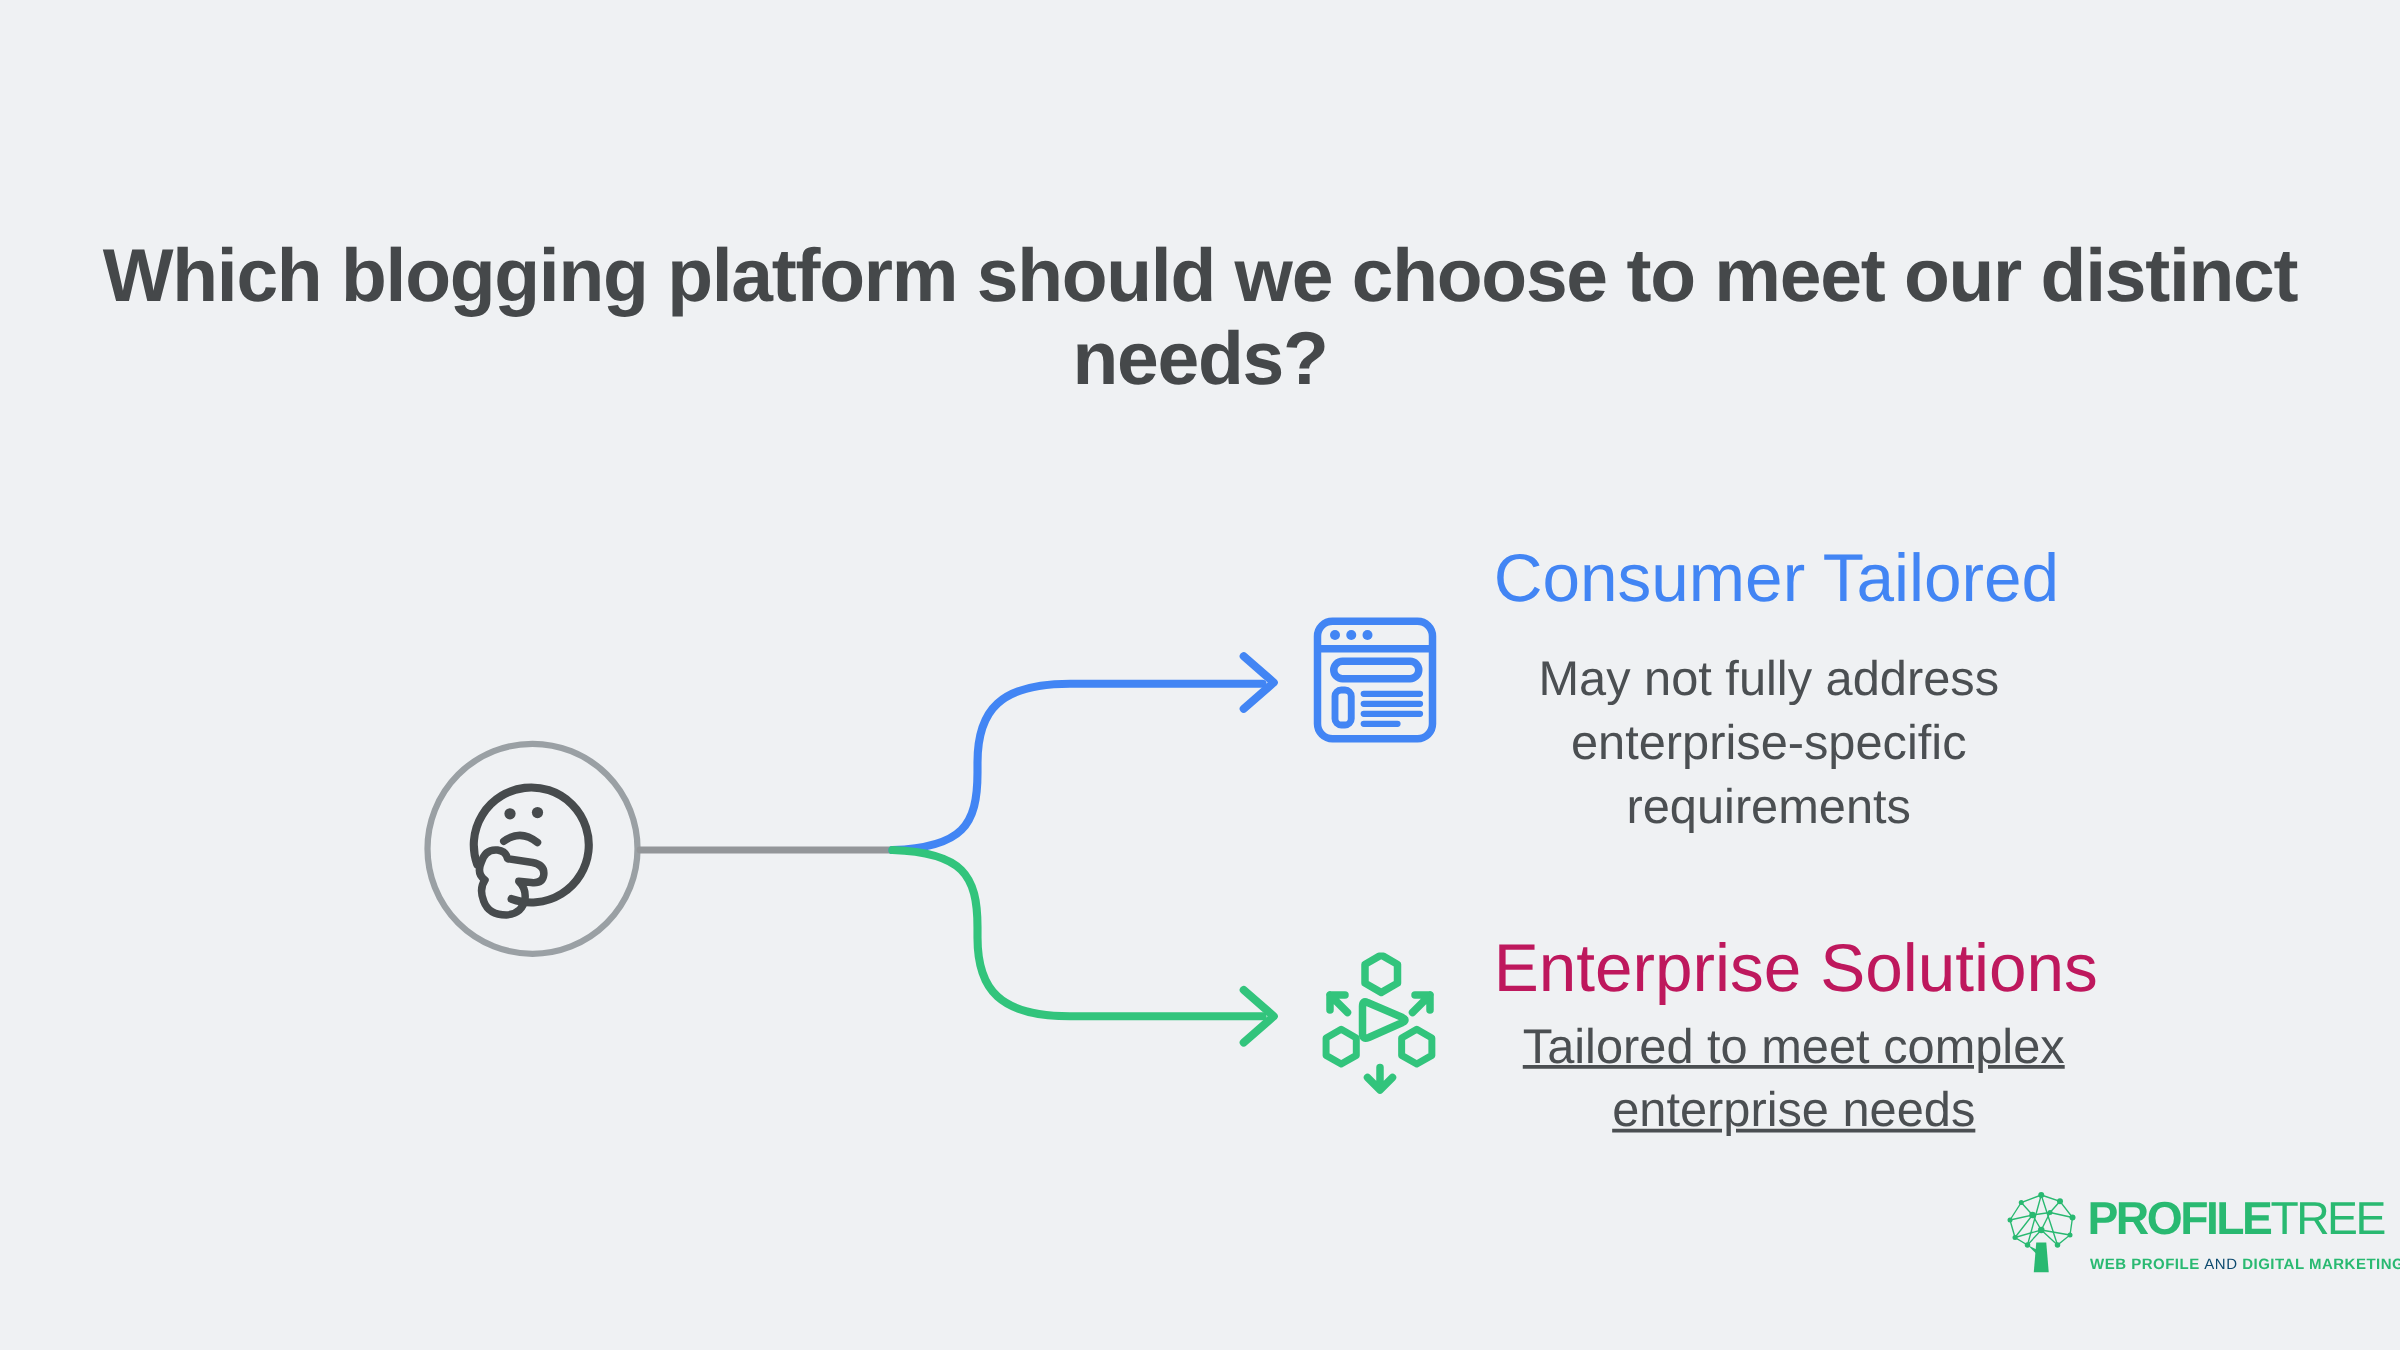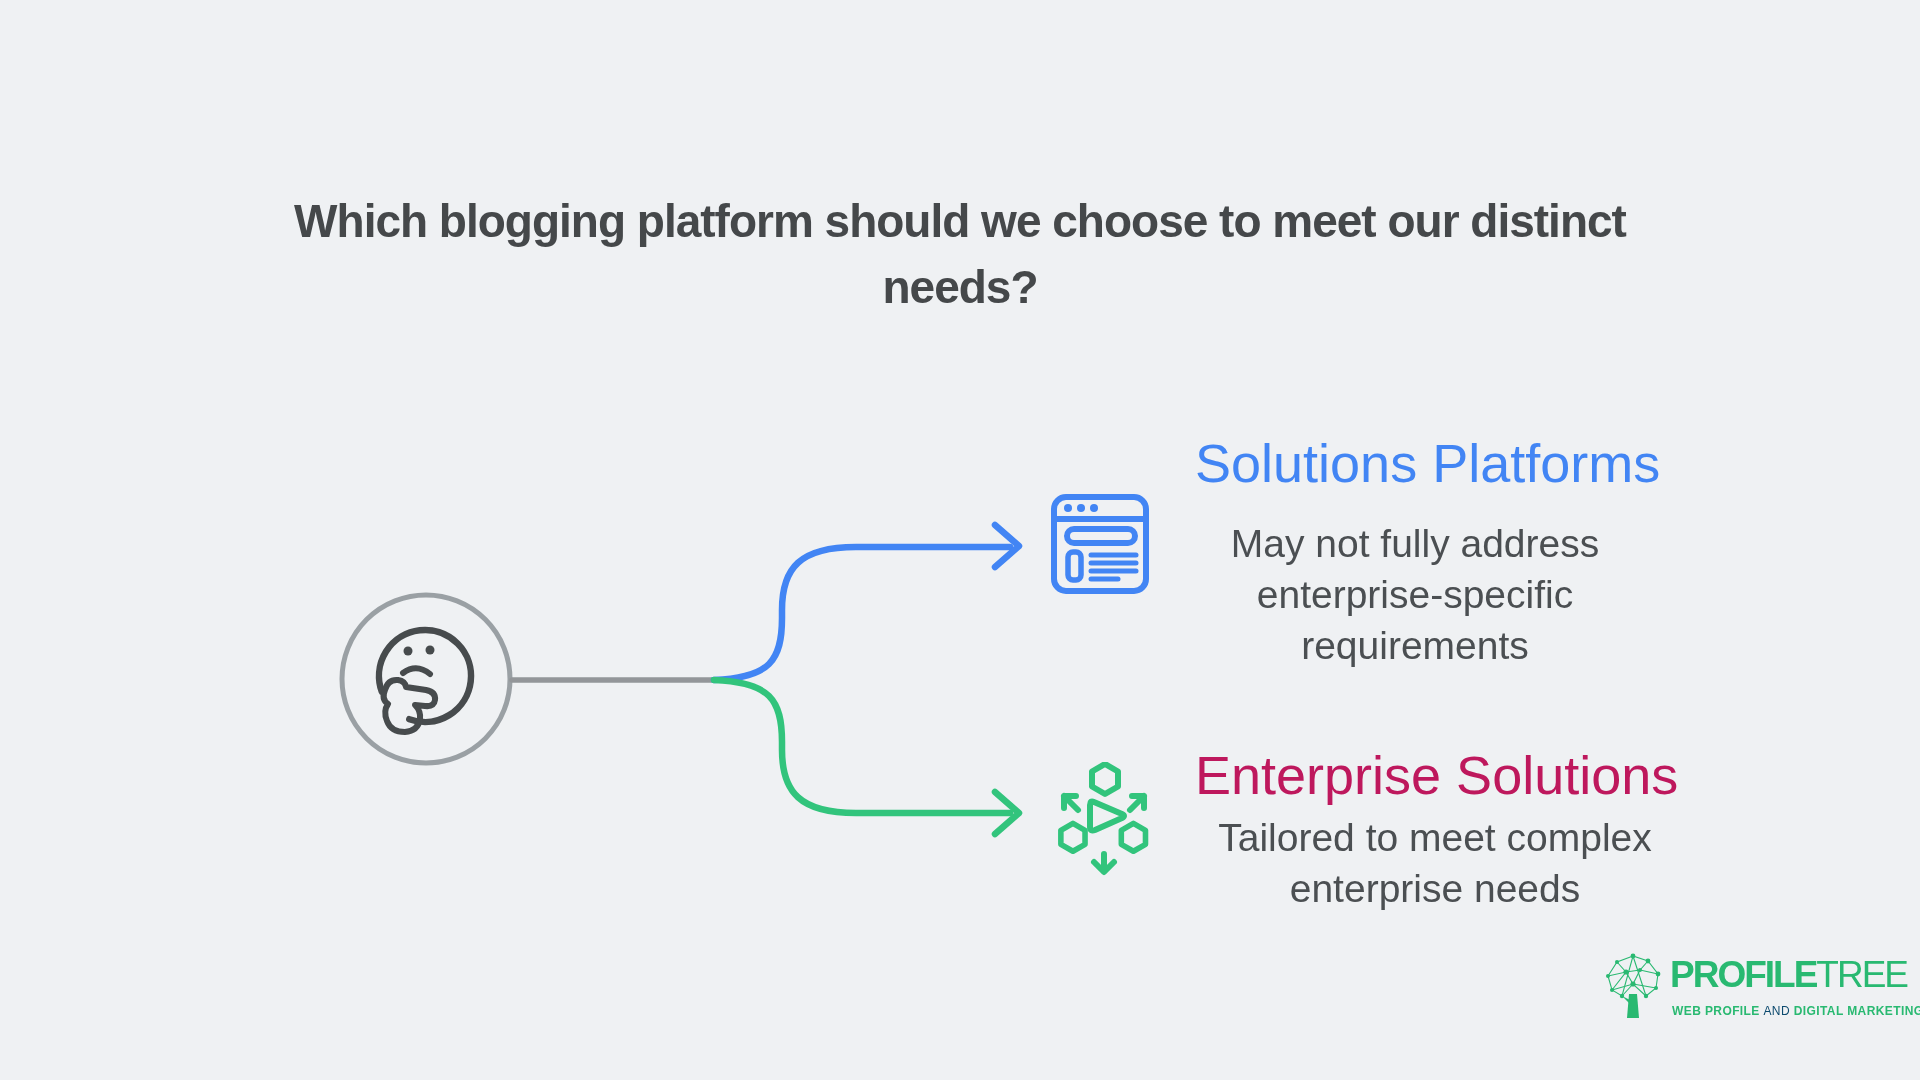--- a/index.html
+++ b/index.html
@@ -14,21 +14,21 @@
     background:#eff1f3;
     overflow:hidden;
   }
   .title{
     position:absolute;
     top:188px;
     left:0;
     width:1920px;
     text-align:center;
     color:#45484a;
-    font-size:46px;
+    font-size:60px;
     font-weight:700;
     letter-spacing:-1px;
     line-height:66px;
   }
   .node-svg{position:absolute;left:338px;top:591px;}
   .connectors{position:absolute;left:0;top:0;pointer-events:none;}
   .branch-icon{position:absolute;}
   .icon-consumer{left:1050px;top:492px;}
   .icon-enterprise{left:1056px;top:762px;}
   .branch-heading{
@@ -44,21 +44,21 @@
   .branch-desc{
     position:absolute;
     left:1195px;
     font-size:39px;
     line-height:51px;
     color:#4b4f52;
     font-weight:400;
     text-align:center;
   }
   .desc-consumer{top:518px;max-width:440px;}
-  .desc-enterprise{top:812px;max-width:480px;}
+  .desc-enterprise{top:812px;max-width:480px;text-decoration:underline;}
   .logo{position:absolute;left:1604px;top:952px;width:310px;height:80px;}
   .logo-tree{position:absolute;left:0;top:0;}
   .logo-wordmark{
     position:absolute;
     left:66px;
     top:2px;
     font-size:37px;
     font-weight:700;
     letter-spacing:-2px;
     color:#29b971;
@@ -110,21 +110,21 @@
     <circle cx="18" cy="16" r="4" fill="#4285f4"></circle>
     <circle cx="31" cy="16" r="4" fill="#4285f4"></circle>
     <circle cx="44" cy="16" r="4" fill="#4285f4"></circle>
     <rect x="17" y="37" width="68" height="14" rx="7" fill="none" stroke="#4285f4" stroke-width="6"></rect>
     <rect x="18" y="60" width="13" height="28" rx="5" fill="none" stroke="#4285f4" stroke-width="5.5"></rect>
     <line x1="41" y1="63" x2="86" y2="63" stroke="#4285f4" stroke-width="5" stroke-linecap="round"></line>
     <line x1="41" y1="71" x2="86" y2="71" stroke="#4285f4" stroke-width="5" stroke-linecap="round"></line>
     <line x1="41" y1="79" x2="86" y2="79" stroke="#4285f4" stroke-width="5" stroke-linecap="round"></line>
     <line x1="41" y1="87" x2="68" y2="87" stroke="#4285f4" stroke-width="5" stroke-linecap="round"></line>
   </svg>
-  <div class="branch-heading heading-consumer">Solutions Platforms</div>
+  <div class="branch-heading heading-consumer">Consumer Tailored</div>
   <div class="branch-desc desc-consumer">May not fully address enterprise-specific requirements</div>
 
   <svg class="branch-icon icon-enterprise" width="96" height="116" viewBox="0 0 96 116">
     <path d="M 49 2 L 62 9.5 L 62 24.5 L 49 32 L 36 24.5 L 36 9.5 Z" fill="none" stroke="#32c47c" stroke-width="6" stroke-linejoin="round"></path>
     <path d="M 15 66 L 28 73.5 L 28 88.5 L 15 96 L 2 88.5 L 2 73.5 Z" fill="none" stroke="#32c47c" stroke-width="6" stroke-linejoin="round" transform="translate(3,0) scale(0.93)"></path>
     <path d="M 80 66 L 93 73.5 L 93 88.5 L 80 96 L 67 88.5 L 67 73.5 Z" fill="none" stroke="#32c47c" stroke-width="6" stroke-linejoin="round" transform="translate(3,0) scale(0.93)"></path>
     <path d="M 38 40 Q 34 38 34 43 L 34 65 Q 34 70 39 68 L 66 56 Q 70 54 66 52 Z" fill="none" stroke="#32c47c" stroke-width="6" stroke-linejoin="round"></path>
     <path d="M 22 48 L 8 34 M 8 46 L 8 34 L 20 34" fill="none" stroke="#32c47c" stroke-width="6" stroke-linecap="round" stroke-linejoin="round"></path>
     <path d="M 74 48 L 88 34 M 76 34 L 88 34 L 88 46" fill="none" stroke="#32c47c" stroke-width="6" stroke-linecap="round" stroke-linejoin="round"></path>
     <path d="M 48 92 L 48 108 M 38 100 L 48 110 L 58 100" fill="none" stroke="#32c47c" stroke-width="6" stroke-linecap="round" stroke-linejoin="round"></path>

